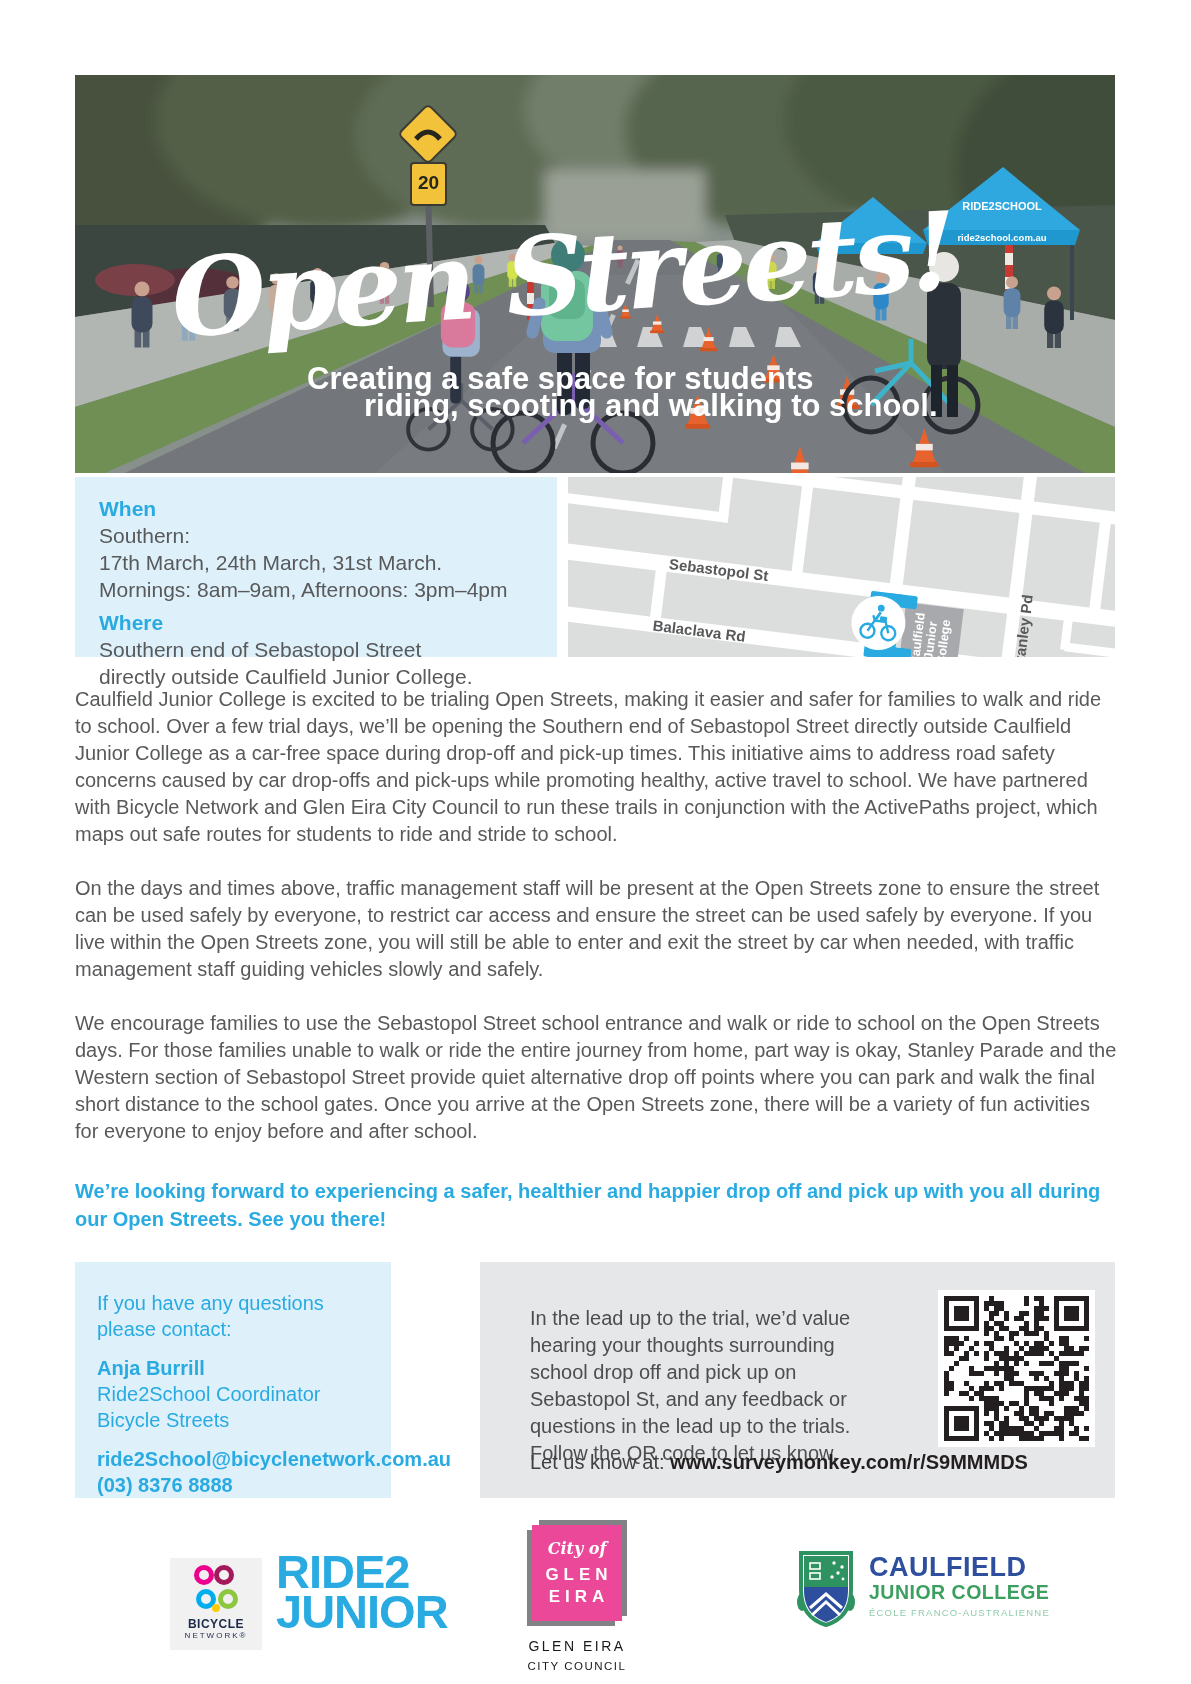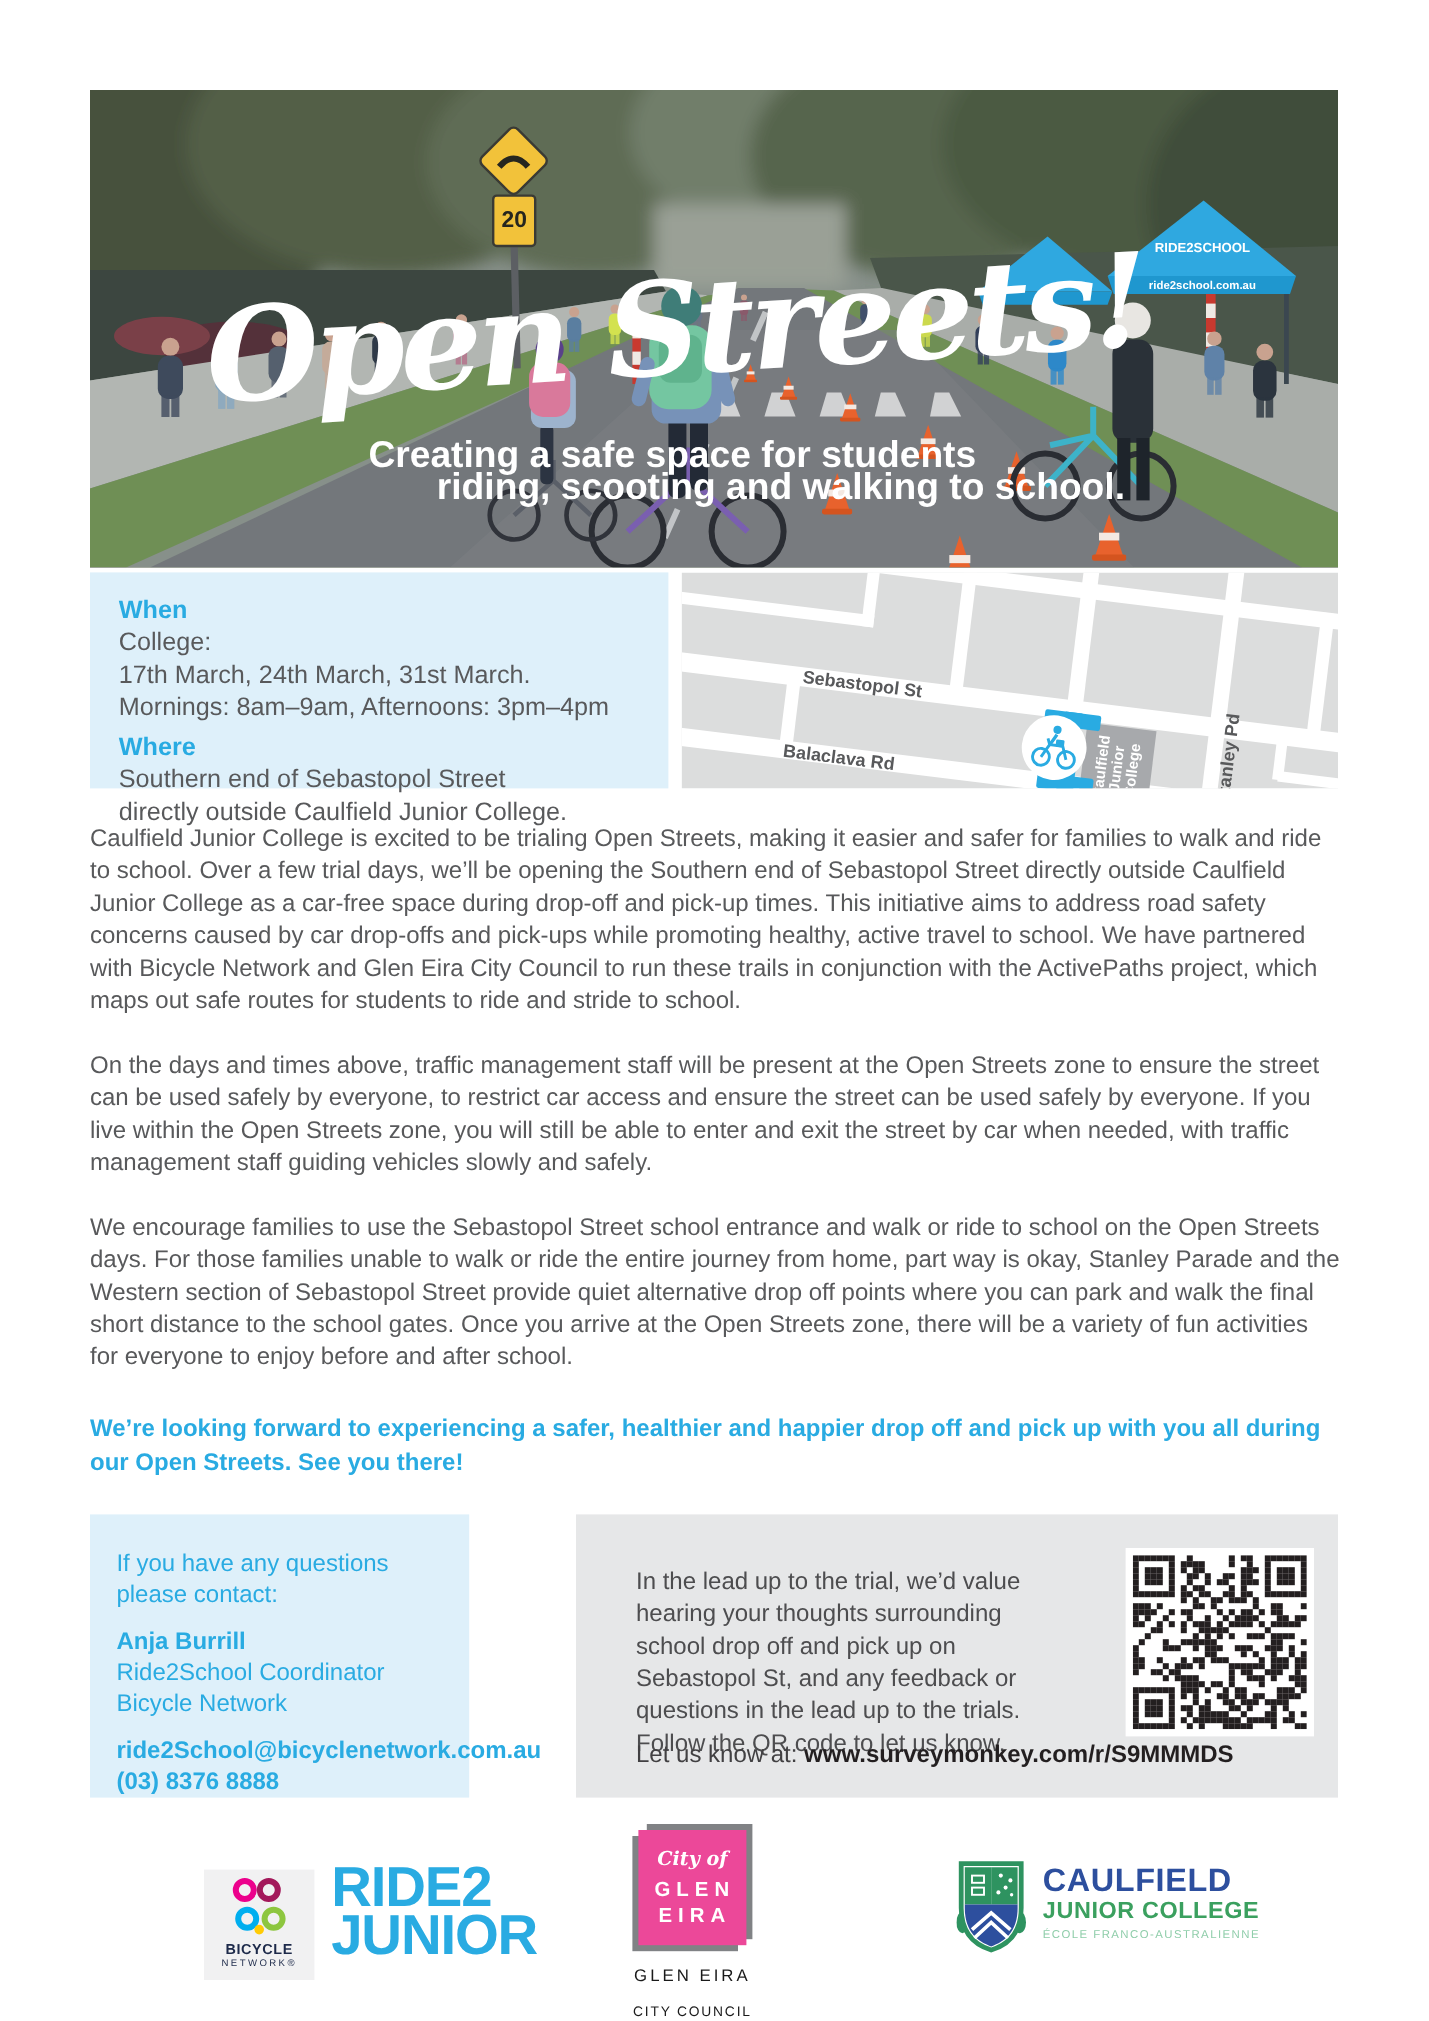--- a/index.html
+++ b/index.html
@@ -53,21 +53,21 @@
   .ge{position:absolute;left:432px;top:0px;width:140px;text-align:center;}
   .ge-logo{position:relative;width:100px;height:106px;margin:0 auto;}
   .ge-a1,.ge-a2{position:absolute;width:88px;height:96px;background:#808285;}
   .ge-a1{left:12px;top:0;}
   .ge-a2{left:0;top:10px;}
   .ge-box{position:absolute;left:5px;top:5px;width:90px;height:96px;background:#ec4899;color:#fff;box-sizing:border-box;padding-top:14px;text-align:center;}
   .ge-cityof{font-family:"DejaVu Serif",serif;font-style:italic;font-weight:bold;font-size:16px;margin-bottom:6px;}
   .ge-glen,.ge-eira{font-size:17px;font-weight:bold;letter-spacing:5px;line-height:22px;margin-left:4px;}
   .ge-caption{margin-top:12px;color:#1a1a1a;}
   .ge-cap1{font-size:14px;letter-spacing:2.5px;}
-  .ge-cap2{font-size:11.5px;letter-spacing:1.5px;margin-top:17px;}
+  .ge-cap2{font-size:11.5px;letter-spacing:1.5px;margin-top:6px;}
 
   .cjc{position:absolute;left:722px;top:30px;display:flex;align-items:flex-start;}
   .cjc-text{margin-left:14px;padding-top:3px;}
   .cjc-l1{color:#2d4f9e;font-weight:900;font-size:27px;letter-spacing:.5px;line-height:28px;}
   .cjc-l2{color:#3ba05f;font-weight:bold;font-size:19.5px;letter-spacing:.5px;line-height:22px;}
   .cjc-l3{color:#8fcdaa;font-size:9.5px;letter-spacing:1.2px;margin-top:4px;}
 </style>
 </head>
 <body>
 
@@ -232,21 +232,21 @@
     <div class="hero-title">Open Streets!</div>
     <div class="hero-sub">
       <div class="l1">Creating a safe space for students</div>
       <div class="l2">riding, scooting and walking to school.</div>
     </div>
   </div>
 
   <div class="info-row">
     <div class="when-box">
       <div class="info-h">When</div>
-      <div class="info-line">College:</div>
+      <div class="info-line">Southern:</div>
       <div class="info-line">17th March, 24th March, 31st March.</div>
       <div class="info-line">Mornings: 8am–9am, Afternoons: 3pm–4pm</div>
       <div class="info-gap"></div>
       <div class="info-h">Where</div>
       <div class="info-line">Southern end of Sebastopol Street</div>
       <div class="info-line">directly outside Caulfield Junior College.</div>
     </div>
 
     <div class="map-box">
       <svg width="547" height="180" viewBox="0 0 547 180">
@@ -313,21 +313,21 @@
     <p class="highlight">We’re looking forward to experiencing a safer, healthier and happier drop off and pick up with you all during our Open Streets. See you there!</p>
   </div>
 
   <div class="bottom-row">
     <div class="contact-box">
       <div>If you have any questions</div>
       <div>please contact:</div>
       <div class="contact-gap"></div>
       <div class="b">Anja Burrill</div>
       <div>Ride2School Coordinator</div>
-      <div>Bicycle Network</div>
+      <div>Bicycle Streets</div>
       <div class="contact-gap"></div>
       <div class="b">ride2School@bicyclenetwork.com.au</div>
       <div class="b">(03) 8376 8888</div>
     </div>
 
     <div class="survey-box">
       <div class="survey-text">In the lead up to the trial, we’d value hearing your thoughts surrounding school drop off and pick up on Sebastopol St, and any feedback or questions in the lead up to the trials. Follow the QR code to let us know.</div>
       <div class="qr-box">
         <svg id="qr-code" width="145" height="145" viewBox="0 0 145 145">
             <rect x="0" y="0" width="5" height="5"></rect>

